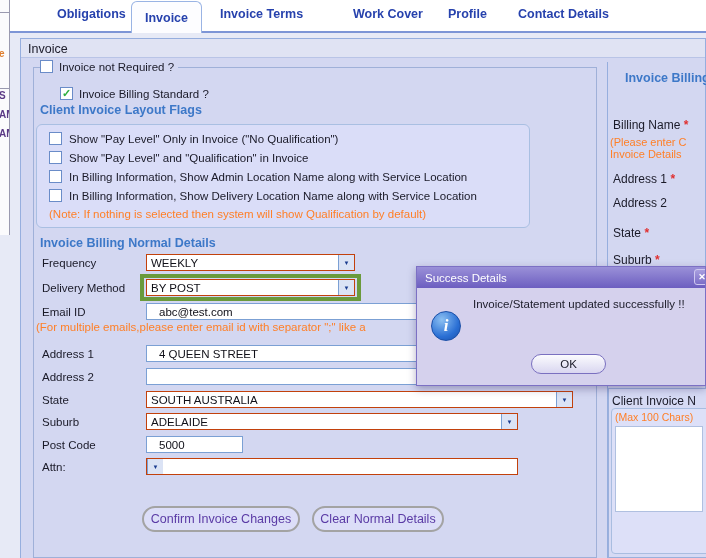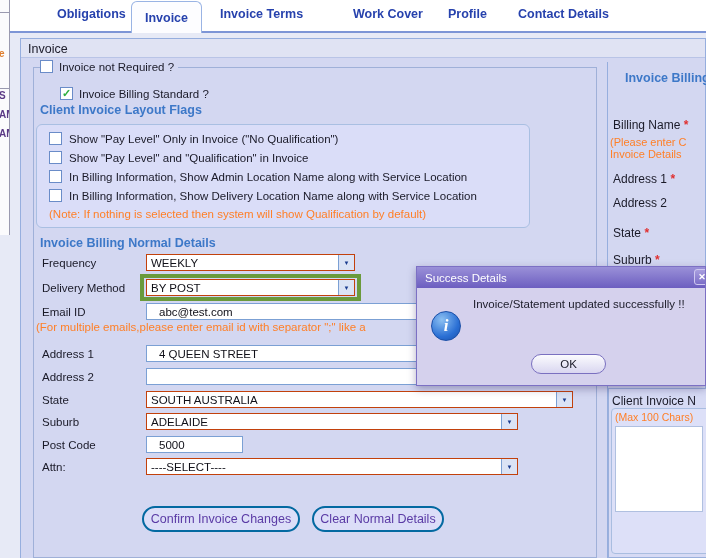--- a/index.html
+++ b/index.html
@@ -44,21 +44,21 @@
   .form-label { position:absolute; left:42px; font-size:11.5px; color:#1a1a28; white-space:nowrap; z-index:3; }
   .field { position:absolute; left:146px; height:17px; background:#ffffff; border:1px solid #c2410c; z-index:3; display:flex; align-items:center; }
   .field .val { flex:1; font-size:11.5px; color:#101018; padding-left:4px; white-space:nowrap; overflow:hidden; }
   .dd-btn { width:16px; height:15px; flex:none; background:#dbe3f5; border-left:1px solid #7ba0d4; display:flex; align-items:center; justify-content:center;
             font-size:6px; color:#1b3c8f; cursor:pointer; }
   input.text-input { position:absolute; left:146px; height:17px; background:#ffffff; border:1px solid #7ba0d4; z-index:3;
             font-family:"Liberation Sans", sans-serif; font-size:11.5px; color:#101018; padding-left:12px; }
   .green-box { position:absolute; left:140px; top:274px; width:221px; height:27px; border:4px solid #6a9a3c; z-index:4; }
   .orange-note { position:absolute; font-size:11.5px; color:#ff7f27; white-space:nowrap; z-index:3; }
 
-  .pill-btn { position:absolute; top:506px; height:26px; border:2px solid #0369a1; border-radius:13px; background:#dcdef8;
+  .pill-btn { position:absolute; top:506px; height:26px; border:2px solid #a3a3a3; border-radius:13px; background:#dcdef8;
       display:flex; align-items:center; justify-content:center; font-size:12.5px; color:#5a3aa5; cursor:pointer; z-index:3; white-space:nowrap; }
 
   
   .right-divider { position:absolute; left:607px; top:62px; width:1px; height:496px; background:#96aede; z-index:2; }
   .rp-text { position:absolute; white-space:nowrap; z-index:3; }
   .rp-label { font-size:12px; color:#1a1a28; }
   .rp-req { color:#e03030; font-weight:700; }
   .rp-orange { font-size:11px; color:#ff7f27; }
   .notes-group { position:absolute; left:608px; top:388px; width:110px; height:170px; background:#d6daf4; border:1px solid #9ab0dc; z-index:3; }
   .notes-inner { position:absolute; left:611px; top:408px; width:100px; height:146px; background:#dde0f8; border:1px solid #a9bde0; border-radius:4px; z-index:3; }
@@ -178,21 +178,20 @@
   <div class="field" style="top:413px; width:372px">
     <span class="val">ADELAIDE</span>
     <span class="dd-btn">▼</span>
   </div>
 
   <span class="form-label" style="top:439px">Post Code</span>
   <input class="text-input" style="top: 436px; width: 97px;" value="5000">
 
   <span class="form-label" style="top:461px">Attn:</span>
   <div class="field" style="top:458px; width:372px">
-    <span class="val">----SELECT----</span>
     <span class="dd-btn">▼</span>
   </div>
 
   <div class="pill-btn" style="left:142px; width:158px">Confirm Invoice Changes</div>
   <div class="pill-btn" style="left:312px; width:132px">Clear Normal Details</div>
 
   <div class="right-divider"></div>
   <span class="rp-text section-header" style="left:625px; top:71px">Invoice Billing</span>
   <span class="rp-text rp-label" style="left:613px; top:118px"><span>Billing Name</span> <span class="rp-req">*</span></span>
   <span class="rp-text rp-orange" style="left:610px; top:136px">(Please enter C</span>

